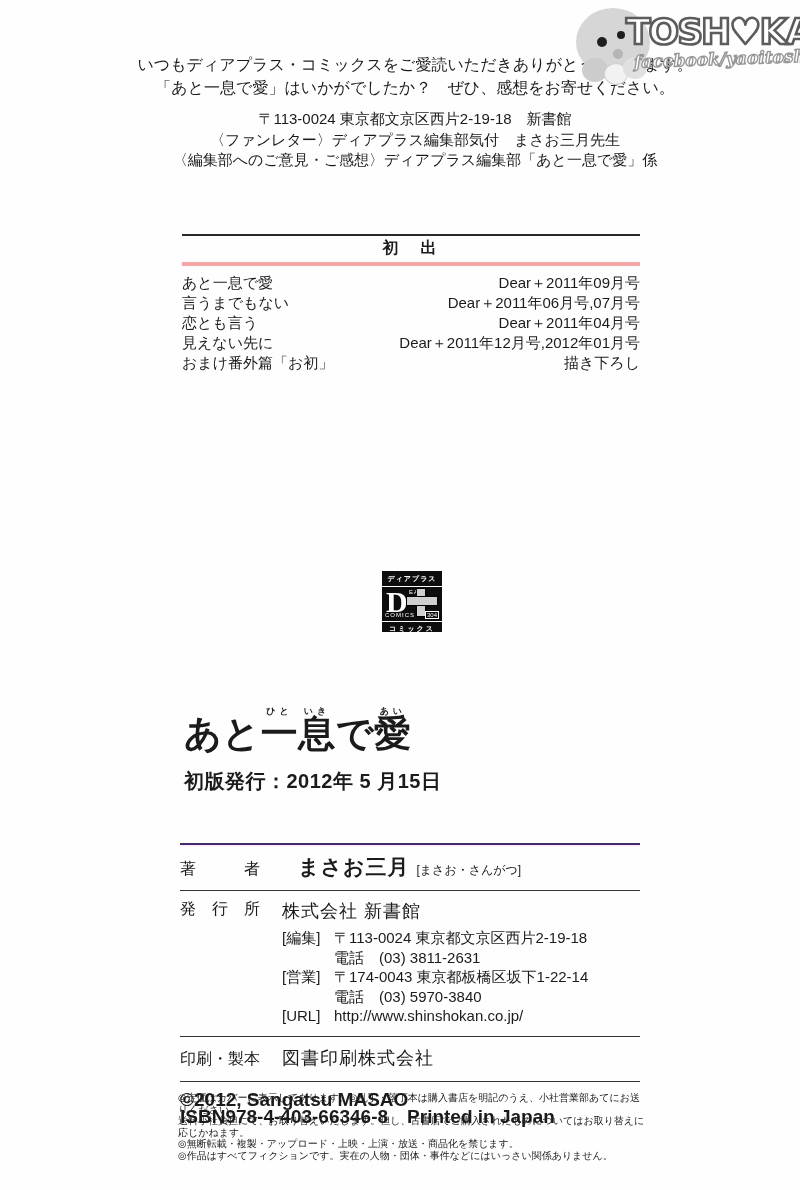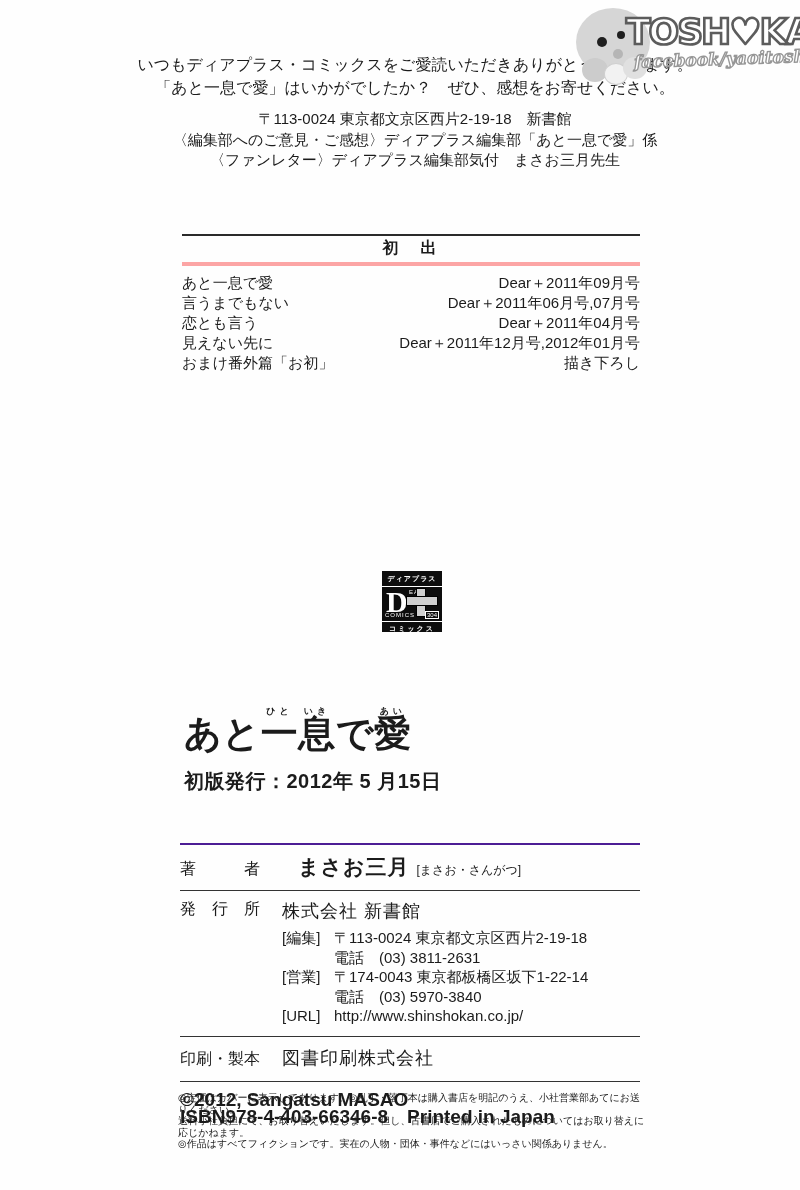--- a/index.html
+++ b/index.html
@@ -95,22 +95,22 @@
     <div class="wm-sub">facebook/yaoitoshokan</div>
   </div>
 
   <div class="intro">
     <div>いつもディアプラス・コミックスをご愛読いただきありがとうございます。</div>
     <div>「あと一息で愛」はいかがでしたか？　ぜひ、感想をお寄せください。</div>
   </div>
 
   <div class="atesaki">
     <div>〒113-0024 東京都文京区西片2-19-18　新書館</div>
+    <div>〈ファンレター〉ディアプラス編集部気付　まさお三月先生</div>
     <div>〈編集部へのご意見・ご感想〉ディアプラス編集部「あと一息で愛」係</div>
-    <div>〈ファンレター〉ディアプラス編集部気付　まさお三月先生</div>
   </div>
 
   <div class="shoshutsu">
     <div class="sh-head">初　出</div>
     <div class="sh-rows">
       <div class="sh-row">
         <span>あと一息で愛</span>
         <span>Dear＋2011年09月号</span>
       </div>
       <div class="sh-row">
@@ -192,16 +192,17 @@
     </div>
     <div class="c-copy">
       <div>©2012, Sangatsu MASAO</div>
       <div>ISBN978-4-403-66346-8　Printed in Japan</div>
     </div>
   </div>
 
   <div class="fineprint">
     <div>◎定価はカバーに表示してあります。◎乱丁・落丁本は購入書店を明記のうえ、小社営業部あてにお送りください。</div>
     <div>送料小社負担にて、お取り替えいたします。但し、古書店でご購入されたものについてはお取り替えに応じかねます。</div>
+    <div>◎無断転載・複製・アップロード・上映・上演・放送・商品化を禁じます。</div>
     <div>◎作品はすべてフィクションです。実在の人物・団体・事件などにはいっさい関係ありません。</div>
   </div>
 
 </div>
 
 </body></html>

